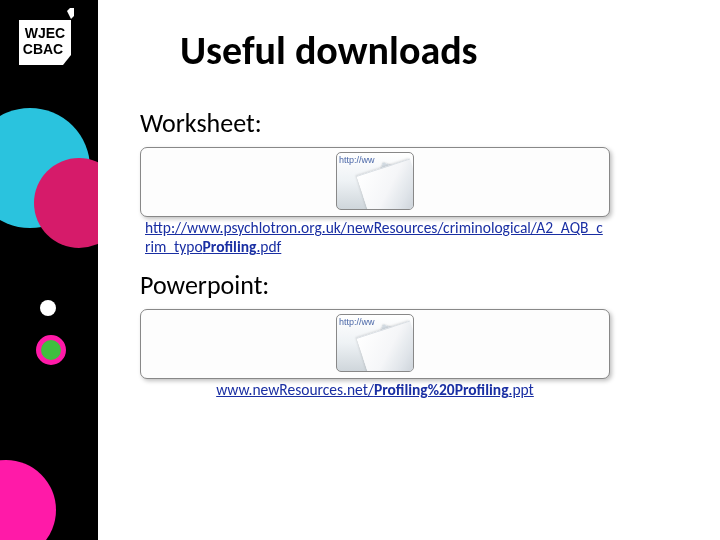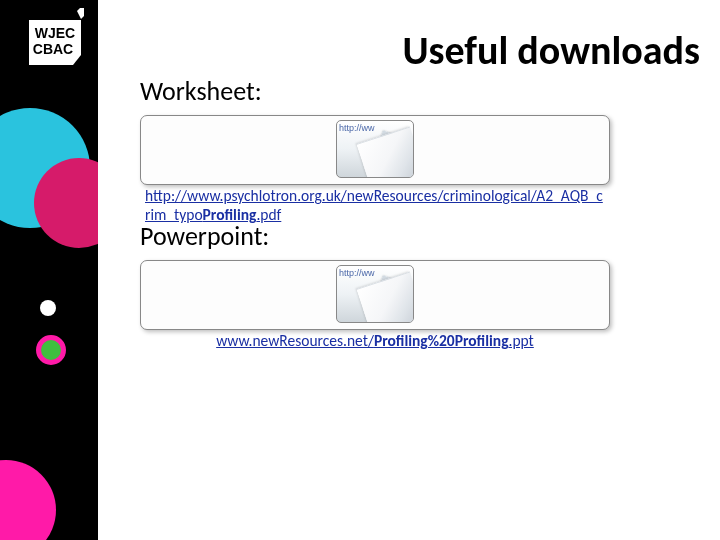--- a/index.html
+++ b/index.html
@@ -39,40 +39,41 @@
     left: -44px; top: 460px;
   }
   .c-white {
     width: 16px; height: 16px;
     background: #fff;
     left: 40px; top: 300px;
   }
 
   .logo {
     position: absolute;
-    left: 26px; top: 8px;
+    left: 16px; top: 8px;
     width: 58px; height: 58px;
     color: #0369a1; 
   }
 
   .content {
     position: absolute;
     left: 120px; right: 20px; top: 0; bottom: 0;
   }
   h1.page-title {
     font-size: 40px;
     font-weight: 700;
-    text-align: right;
+    text-align: left;
     padding-top: 26px;
     padding-left: 60px;
     color: #000;
   }
   h2.section-label {
     font-size: 26px;
     font-weight: 400;
+    margin-top: 32px;
     margin-left: 20px;
     color: #000;
   }
 
   .link-card {
     margin: 8px 90px 0 20px;
     border: 1px solid #888;
     border-radius: 7px;
     box-shadow: 2px 2px 4px rgba(0,0,0,0.25);
     background: #fdfdfd;
@@ -159,21 +160,21 @@
   <h2 class="section-label">Worksheet:</h2>
   <div class="link-card">
     <div class="thumb">
         <div class="fold"></div>
       </div>
     <div class="link-text">
       <span>http://www.psychlotron.org.uk/newResources/criminological/A2_AQB_crim_typo</span><span class="bold">Profiling</span><span>.pdf</span>
     </div>
   </div>
 
-  <h2 class="section-label" style="margin-top:35px">Powerpoint:</h2>
+  <h2 class="section-label" style="margin-top:52px">Powerpoint:</h2>
   <div class="link-card">
     <div class="thumb">
         <div class="fold"></div>
       </div>
     <div class="link-text">
       <span>www.newResources.net/</span><span class="bold">Profiling%20Profiling</span><span>.ppt</span>
     </div>
   </div>
 </div>
 

